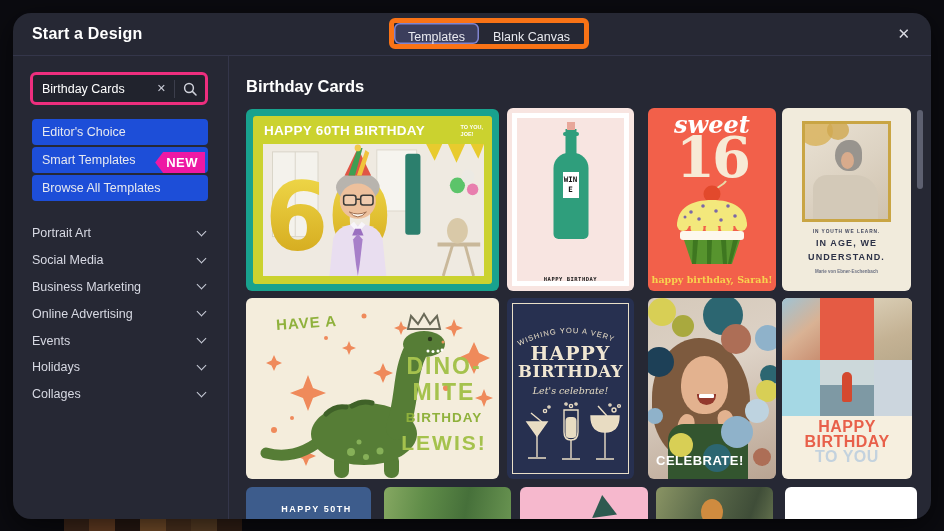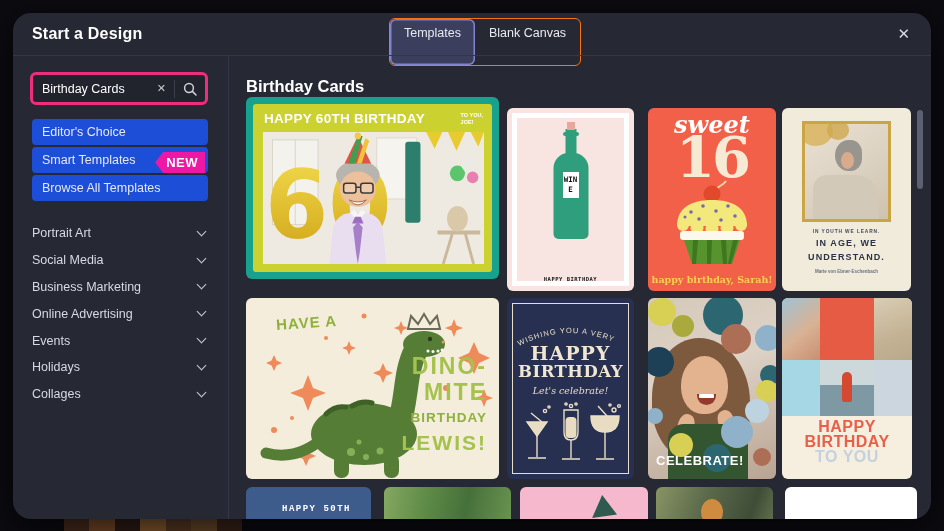--- a/index.html
+++ b/index.html
@@ -11,21 +11,21 @@
   .peek div { flex:1; }
 
   
   .modal { position:absolute; left:13px; top:13px; width:918px; height:506px;
            background:#262834; border-radius:18px; overflow:hidden; box-shadow:0 8px 30px rgba(0,0,0,.6); }
   .hdr-divider { position:absolute; left:0; right:0; top:42px; height:1px; background:#34364a; }
   .v-divider { position:absolute; left:215px; top:42px; bottom:0; width:1px; background:#34364a; }
   .modal-title { position:absolute; left:19px; top:12px; font-size:16px; font-weight:bold; color:#fff; letter-spacing:.2px; }
   .close-btn { position:absolute; right:17px; top:10px; font-size:15px; color:#d9dae2; cursor:pointer; padding:2px 4px; }
 
-  .tabs { position:absolute; left:376px; top:5px; height:48px; display:flex; border:1px solid #f97316; border-radius:6px; }
+  .tabs { position:absolute; left:376px; top:5px; height:31px; display:flex; border:5px solid #f97316; border-radius:6px; }
   .tab { padding:0 14px; line-height:29px; font-size:12.5px; color:#e9eaf0; cursor:pointer; border-radius:6px; }
   .tab.selected { background:#3b3e5c; box-shadow:inset 0 0 0 1.5px #8084d0; }
 
   
   .search-box { position:absolute; left:17px; top:59px; width:178px; height:33px; border:3px solid #ED2E7E;
                 border-radius:6px; background:#21232d; display:flex; align-items:center; }
   .search-box input { flex:1; min-width:0; background:transparent; border:none; outline:none; color:#fff;
                       font-size:12.5px; padding-left:9px; font-family:"Liberation Sans",sans-serif; }
   .clear-x { font-size:11px; color:#c9cbd6; padding:0 8px; cursor:pointer; }
   .search-sep { width:1px; height:18px; background:#3c3e4c; }
@@ -42,21 +42,21 @@
   .cat { height:26.8px; display:flex; justify-content:space-between; align-items:center;
          color:#d7d9e3; font-size:12.5px; cursor:pointer; }
   .chev { width:7px; height:7px; border-right:1.5px solid #c9ccd8; border-bottom:1.5px solid #c9ccd8;
           transform:rotate(45deg); margin-right:3px; margin-top:-4px; }
 
   
   .main-heading { position:absolute; left:233px; top:64px; font-size:16.5px; font-weight:bold; color:#fff; }
   .scroll-thumb { position:absolute; left:904px; top:97px; width:6px; height:79px; background:#5d6070; border-radius:3px; }
 
   .card { position:absolute; border-radius:6px; overflow:hidden; cursor:pointer; }
-  .c1 { left:233px; top:84px;  width:253px; height:182px; background:#18a28e; padding:7px; }
+  .c1 { left:233px; top:96px;  width:253px; height:182px; background:#18a28e; padding:7px; }
   .c2 { left:494px; top:95px;  width:127px; height:183px; background:#f8e5e1; }
   .c3 { left:635px; top:95px;  width:128px; height:183px; background:#f2604a; text-align:center; }
   .c4 { left:769px; top:95px;  width:129px; height:183px; background:#f1ebdc; }
   .c5 { left:233px; top:285px; width:253px; height:181px; background:#f4eddc; }
   .c6 { left:494px; top:285px; width:127px; height:181px; background:#273050; }
   .c7 { left:635px; top:285px; width:128px; height:181px; background:linear-gradient(160deg,#d5c9ba 0%,#ddd2c6 40%,#b9a492 100%);text-align:center; }
   .c8 { left:769px; top:285px; width:130px; height:181px; background:#f6efdf; display:grid;
         grid-template-columns:38px 1fr 38px; grid-template-rows:62px 56px 1fr; }
   .c9  { left:233px; top:474px; width:125px; height:90px; background:#3d5c8c; }
   .c10 { left:371px; top:474px; width:127px; height:90px; background:linear-gradient(100deg,#86a862 0%,#5f8c48 30%,#46703a 60%,#6f9a55 100%); }
@@ -102,21 +102,21 @@
   .c4-l1 { position:absolute; left:0; right:0; top:121px; text-align:center; font-size:4.8px; letter-spacing:.9px;
            color:#41465c; font-weight:bold; }
   .c4-l23 { position:absolute; left:0; right:0; top:129px; text-align:center; font-size:9px; font-weight:bold;
             letter-spacing:1.1px; color:#2d3248; line-height:1.5; }
   .c4-attr { position:absolute; left:0; right:0; top:161px; text-align:center; font-size:4.5px; color:#6b7082; font-weight:bold; }
 
   
   .c5 svg.dino-scene { position:absolute; inset:0; }
   .c5-intro { position:absolute; left:30px; top:16px; color:#8fb13c; font-weight:800; font-size:15px;
               transform:rotate(-4deg); letter-spacing:1px; }
-  .c5-right { position:absolute; right:12px; top:56px; width:110px; text-align:right; font-weight:800; }
+  .c5-right { position:absolute; right:0; top:56px; width:110px; text-align:center; font-weight:800; }
   .c5-big { font-size:23px; letter-spacing:2px; line-height:1.12; color:#a5c24d; }
   .c5-mid { font-size:13.5px; margin-top:4px; color:#8fb13c; letter-spacing:1px; font-weight:800; }
   .c5-name { font-size:21px; margin-top:6px; letter-spacing:2px; color:#a5c24d; font-weight:800; }
 
   
   .c6-frame { position:absolute; inset:5px; border:1.5px solid #e9dfc8; }
   .c6-arc { position:absolute; left:0; top:12px; }
   .c6-t1 { position:absolute; left:0; right:0; top:44px; text-align:center; font-family:"DejaVu Serif",serif;
            font-weight:bold; font-size:19px; letter-spacing:1px; color:#f0e6d2; }
   .c6-t2 { position:absolute; left:0; right:0; top:64px; text-align:center; font-family:"DejaVu Serif",serif;
@@ -145,21 +145,21 @@
   .c8-fig { position:absolute; left:50%; transform:translateX(-50%); top:12px; width:10px; height:30px;
             background:#d4492f; border-radius:5px 5px 2px 2px; }
   .c8-f { background:#ccd6de; }
   .c8-band { grid-column:1 / 4; text-align:center; padding-top:3px; }
   .c8-band div { line-height:.95; font-weight:800; letter-spacing:.5px; font-size:16px; }
   .c8-red { color:#e8604a; }
   .c8-blue { color:#c3d2de; }
 
   
   .c9-caption { position:absolute; top:17px; left:16px; right:0; text-align:center; color:#fff; font-weight:bold;
-                font-size:9px; letter-spacing:1.5px;font-family:Liberation Mono, monospace; }
+                font-size:9px; letter-spacing:1.5px; }
   .c11-fin { position:absolute; left:70px; top:8px; width:27px; height:23px; background:#2e5a50;
              clip-path:polygon(8% 100%, 45% 0, 100% 85%); }
   .c12-blob { position:absolute; left:45px; top:12px; width:22px; height:26px; background:#cf8b3f; border-radius:50%; }
 </style>
 </head>
 <body>
 
 <div class="peek">
   <div style="background:#4a2e1e"></div>
     <div style="background:#7a4a28"></div>

